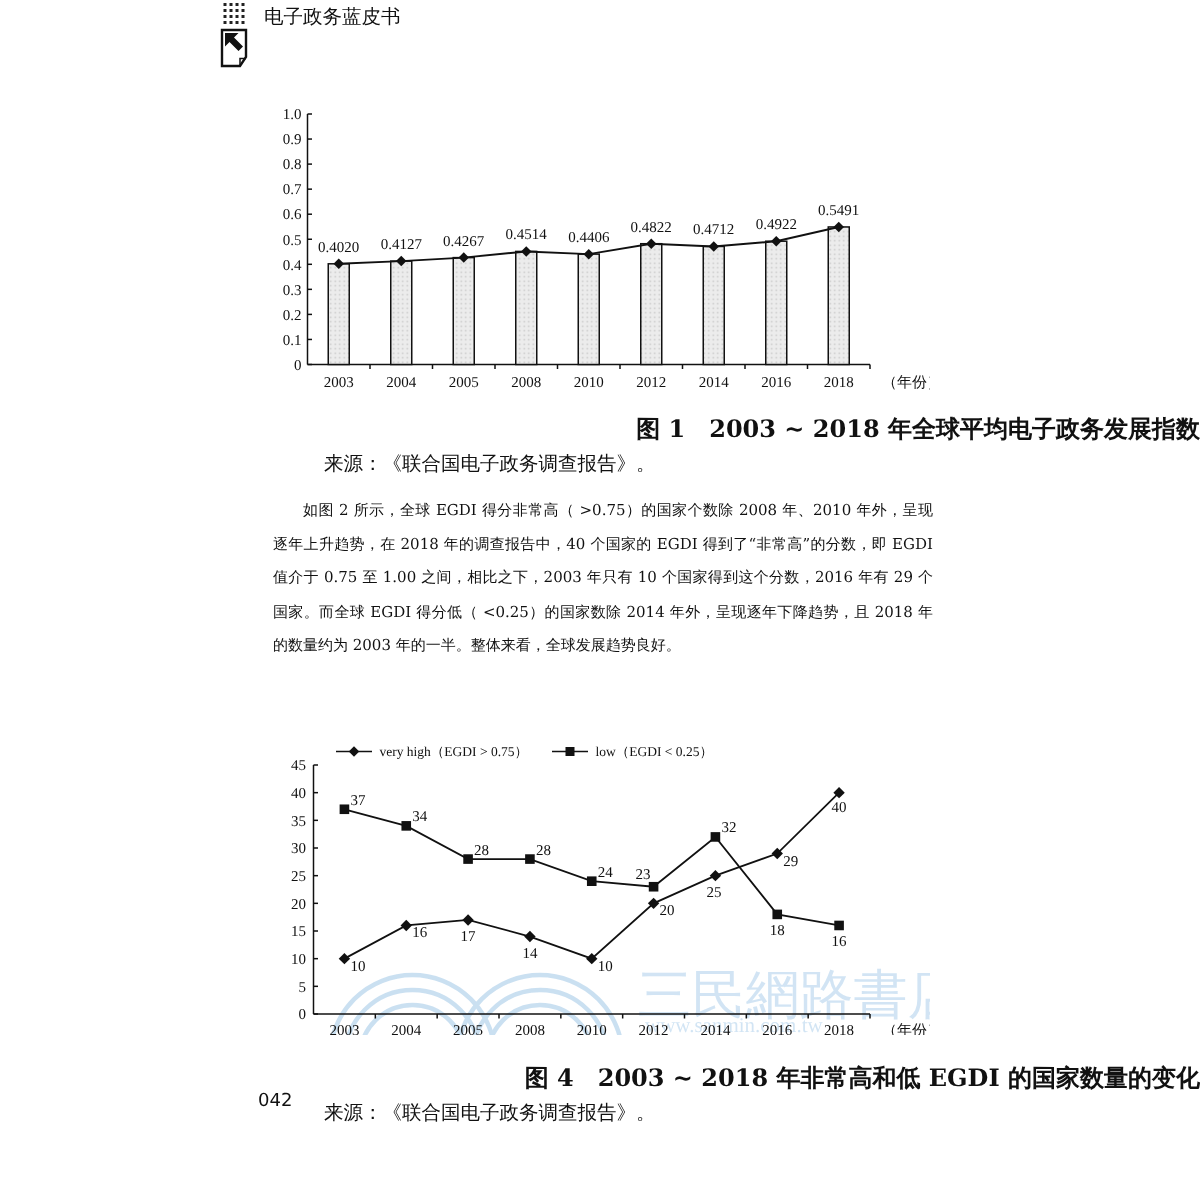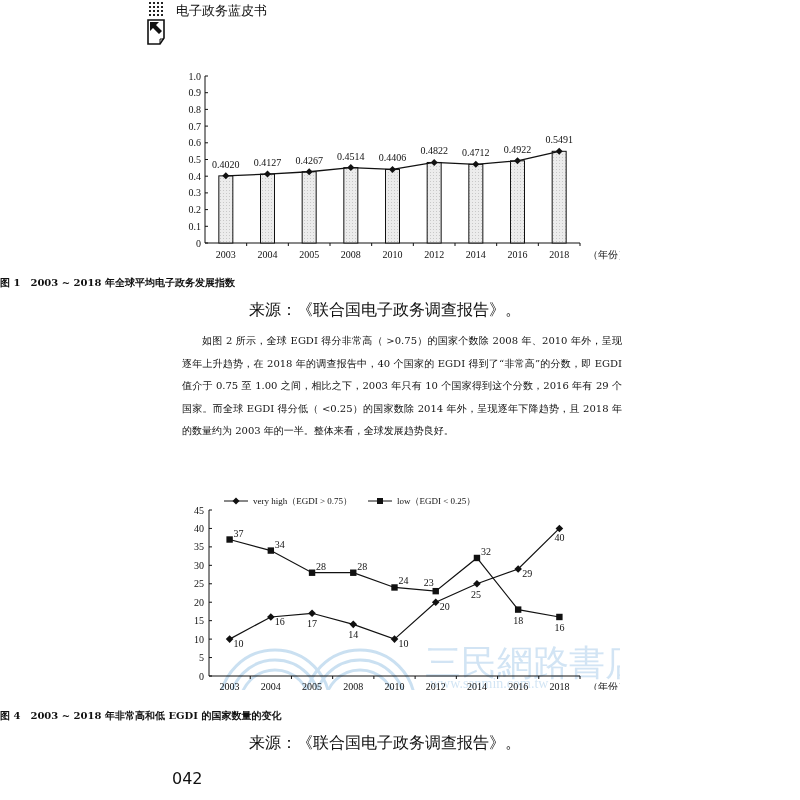--- a/index.html
+++ b/index.html
@@ -2,25 +2,25 @@
 <html><head>
 <meta charset="utf-8">
 <style>
   html, body { margin:0; padding:0; background:#fff; }
   body { width:800px; height:800px; position:relative; overflow:hidden;
          font-family: "DejaVu Serif", "Liberation Serif", serif; color:#111; }
   .header { position:absolute; left:146px; top:2px; height:46px; display:flex; }
   .header-icon { width:22px; height:44px; position:relative; }
   .header-title { font-size:13px; margin-left:8px; margin-bottom:6px; }
   .chart { position:absolute; }
-  .caption { position:absolute; width:800px; text-align:left; font-size:10px; font-weight:bold; }
-  .source { position:absolute; font-size:16px;margin-left:33px; }
+  .caption { position:absolute; width:800px; text-align:right; font-size:16px; font-weight:bold; }
+  .source { position:absolute; font-size:13px; }
   .para { position:absolute; left:182px; width:440px; font-size:10px; line-height:22.5px; }
   .para p { margin:0; text-indent:2em; text-align:justify; }
-  .pagenum { position:absolute; left:172px; top:769px; font-family:"DejaVu Sans", sans-serif; font-size:16px; }
+  .pagenum { position:absolute; left:172px; top:726px; font-family:"DejaVu Sans", sans-serif; font-size:12px; }
   svg text { font-family:"Liberation Serif", serif; }
 </style>
 </head>
 <body>
 
 <div class="header">
   <div class="header-icon">
     <svg width="22" height="44" viewBox="0 0 22 44">
       <g fill="#222">
         <rect x="3" y="0" width="2" height="2"></rect>

